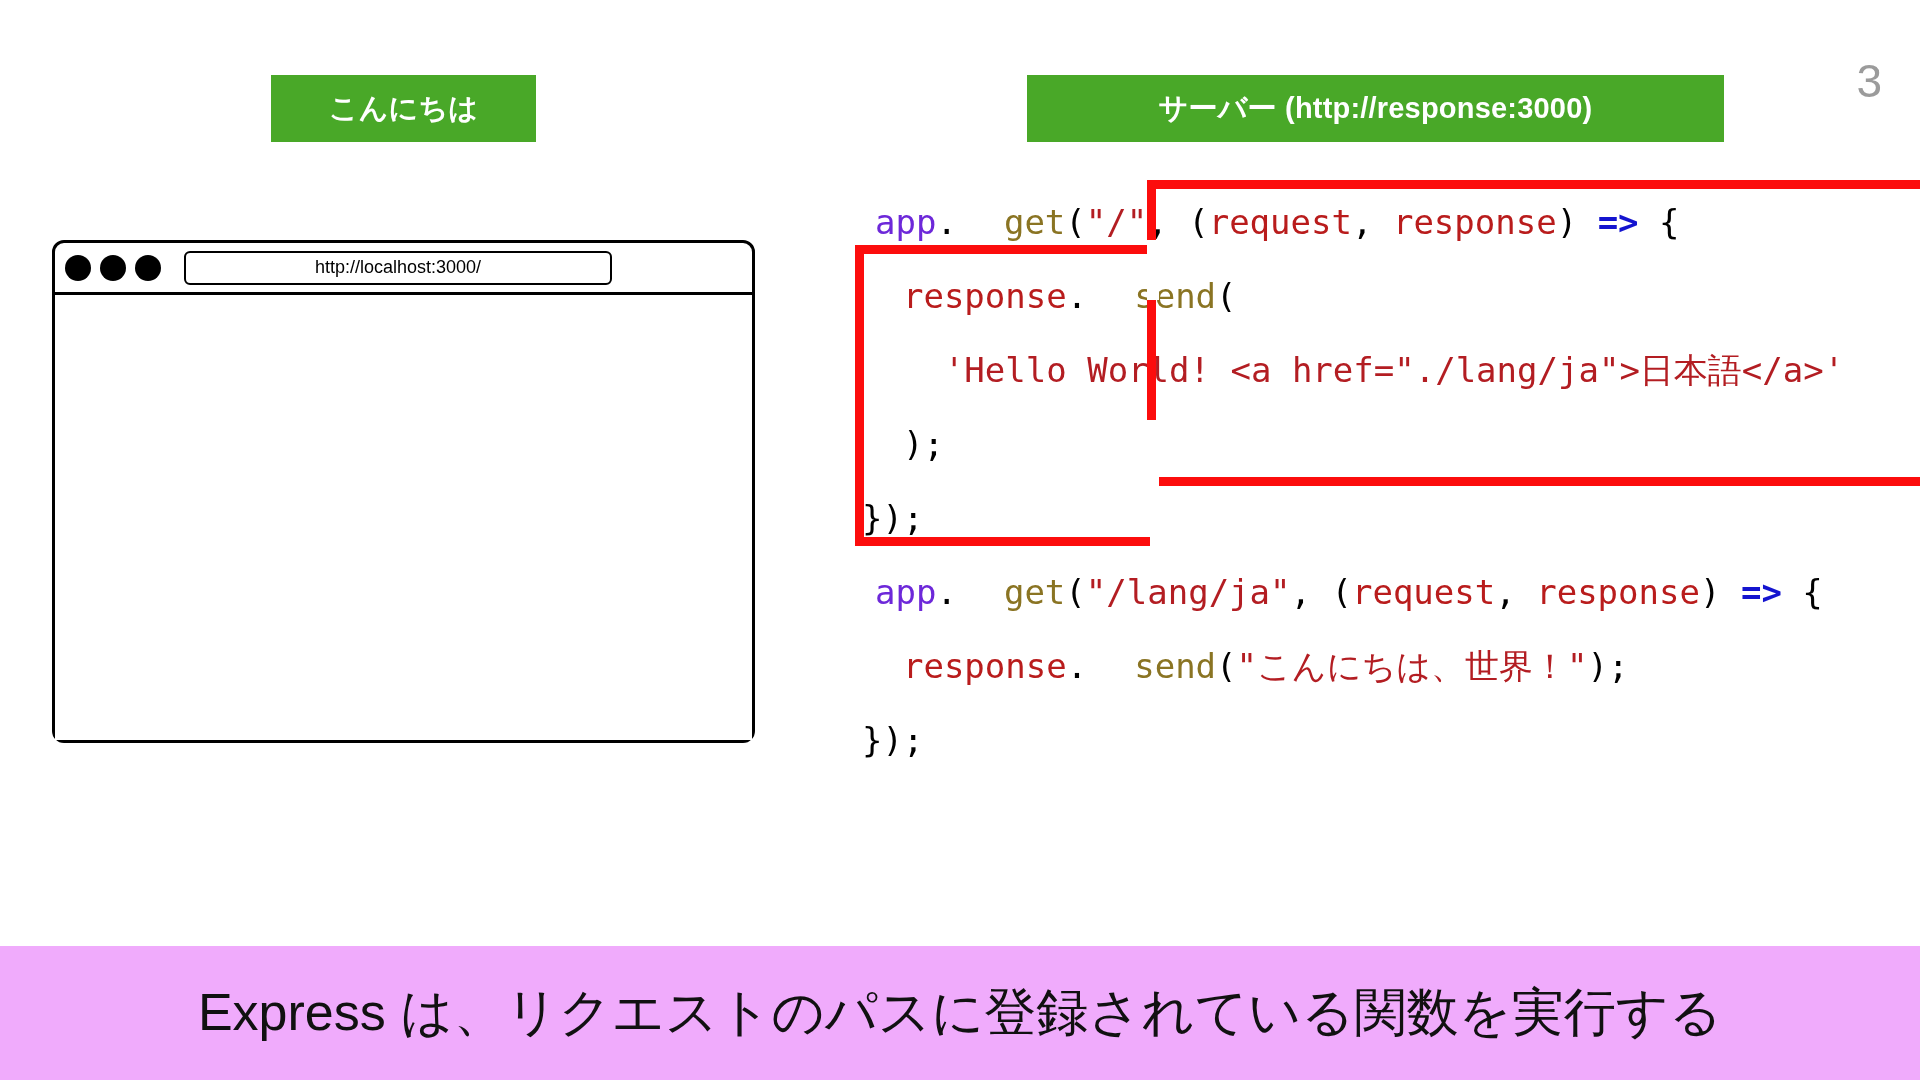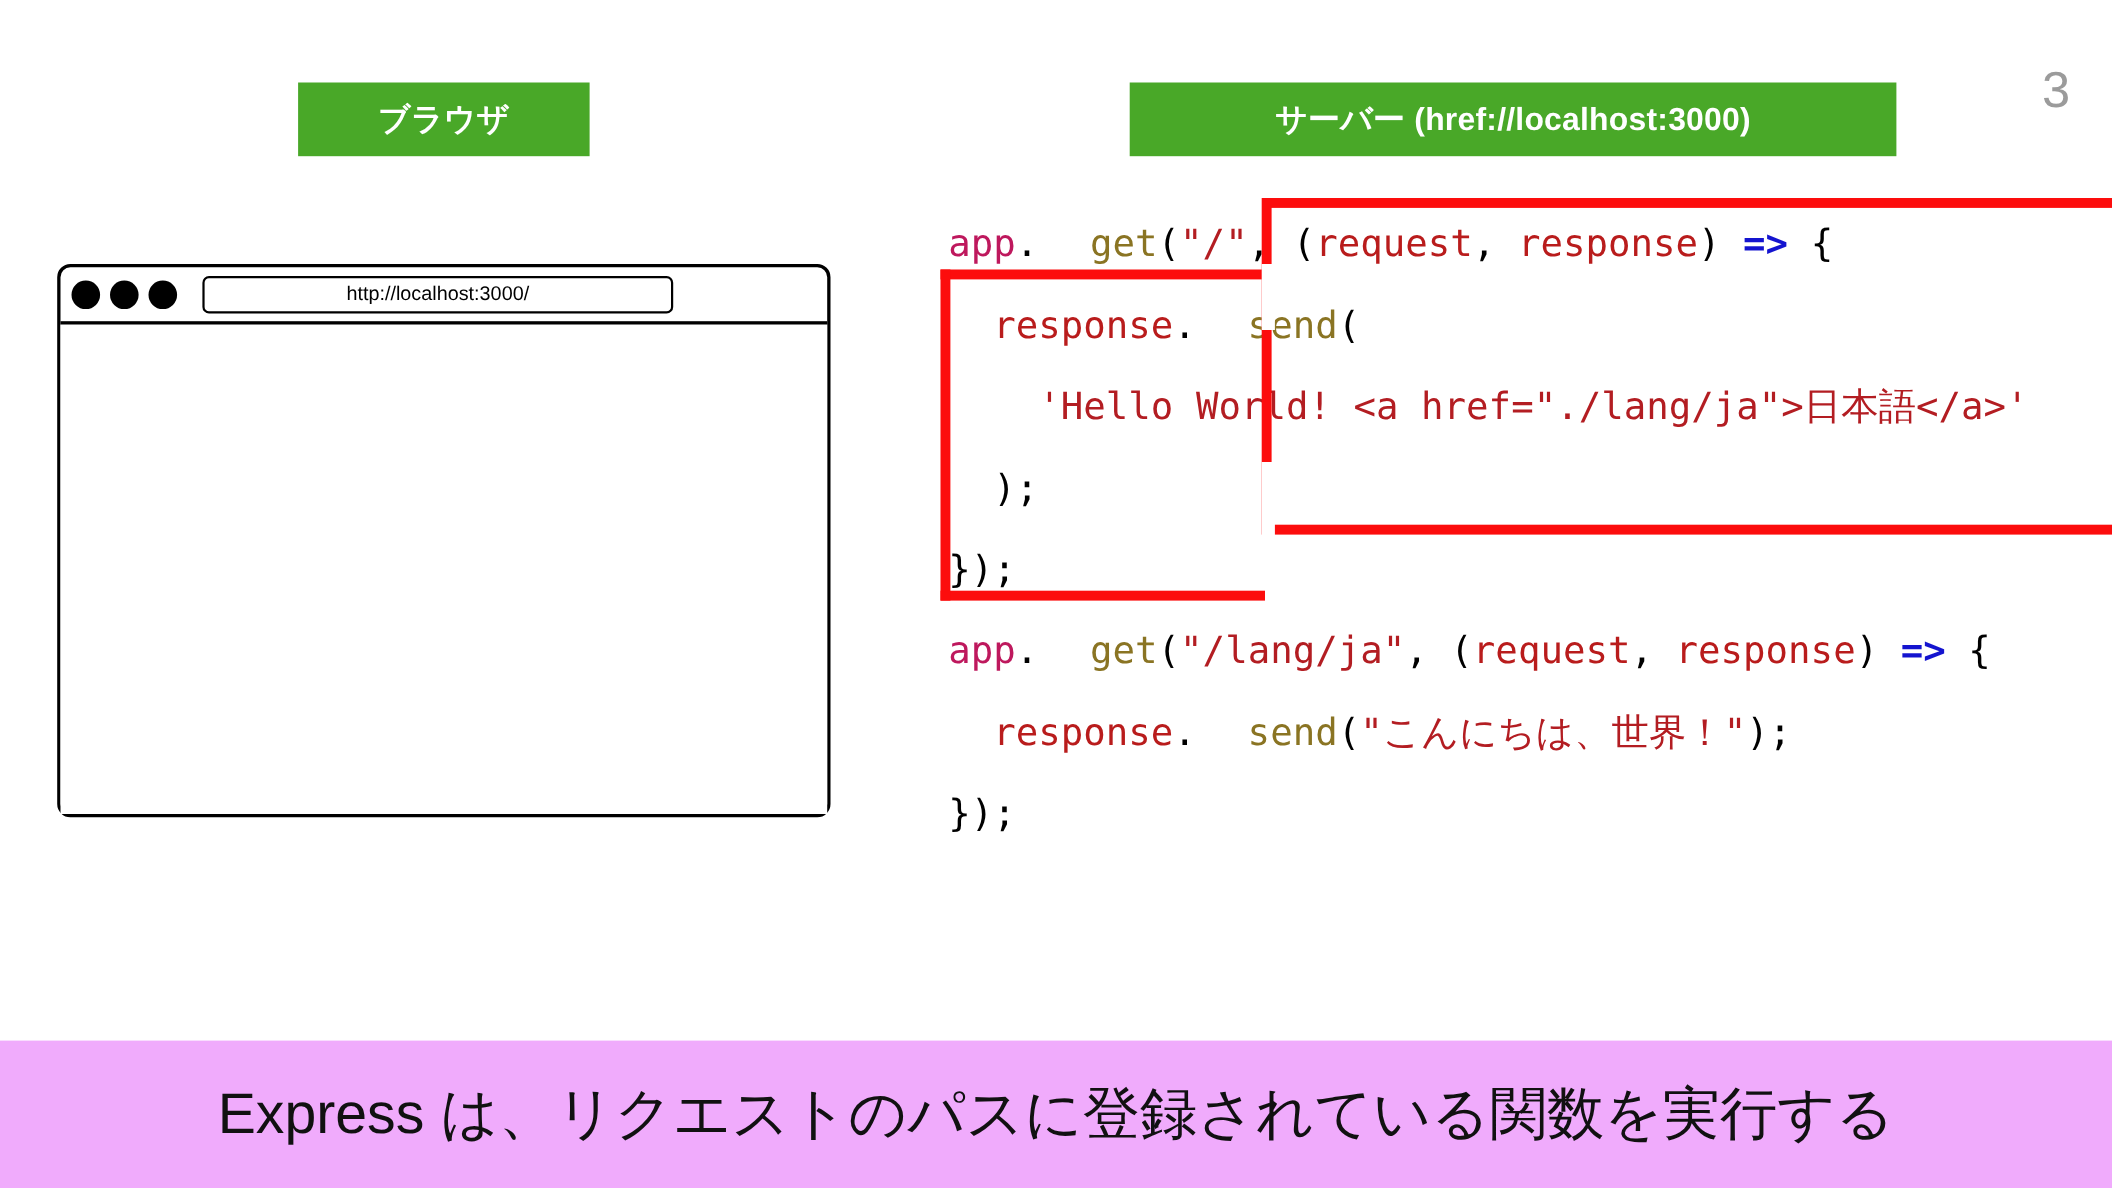--- a/index.html
+++ b/index.html
@@ -108,21 +108,21 @@
     position: absolute;
     left: 862px;
     top: 185px;
     font-family: "DejaVu Sans Mono", monospace;
     font-size: 34px;
     line-height: 74px;
     white-space: pre;
     color: #000000;
   }
   .code-line { height: 74px; }
-  .tok-obj    { color: #be185d; }             
+  .tok-obj    { color: #6d28d9; margin-left: 13px; }             
   .tok-fn     { color: #8a7423; margin-left: 47px; }             
   .tok-punct  { color: #000000; }
   .tok-str    { color: #b31d22; }             
   .tok-param  { color: #b91c1c; }             
   .tok-arrow  { color: #1414cf; font-weight: bold; }
 
   
   .red-box {
     position: absolute;
     border: 9px solid #fc0d0d;
@@ -173,23 +173,23 @@
     font-size: 52px;
     color: #111111;
     font-family: "Liberation Sans", sans-serif;
   }
 </style>
 </head>
 <body>
 
 <div class="slide-number">3</div>
 
-<div class="pill pill-browser">ブラウザ</div>
-
-<div class="pill pill-server">サーバー (href://localhost:3000)</div>
+<div class="pill pill-browser">こんにちは</div>
+
+<div class="pill pill-server">サーバー (http://response:3000)</div>
 
 <div class="browser-window">
   <div class="browser-chrome">
     <span class="dot"></span>
     <span class="dot"></span>
     <span class="dot"></span>
     <div class="url-bar">http://localhost:3000/</div>
   </div>
   <div class="browser-viewport"></div>
 </div>

